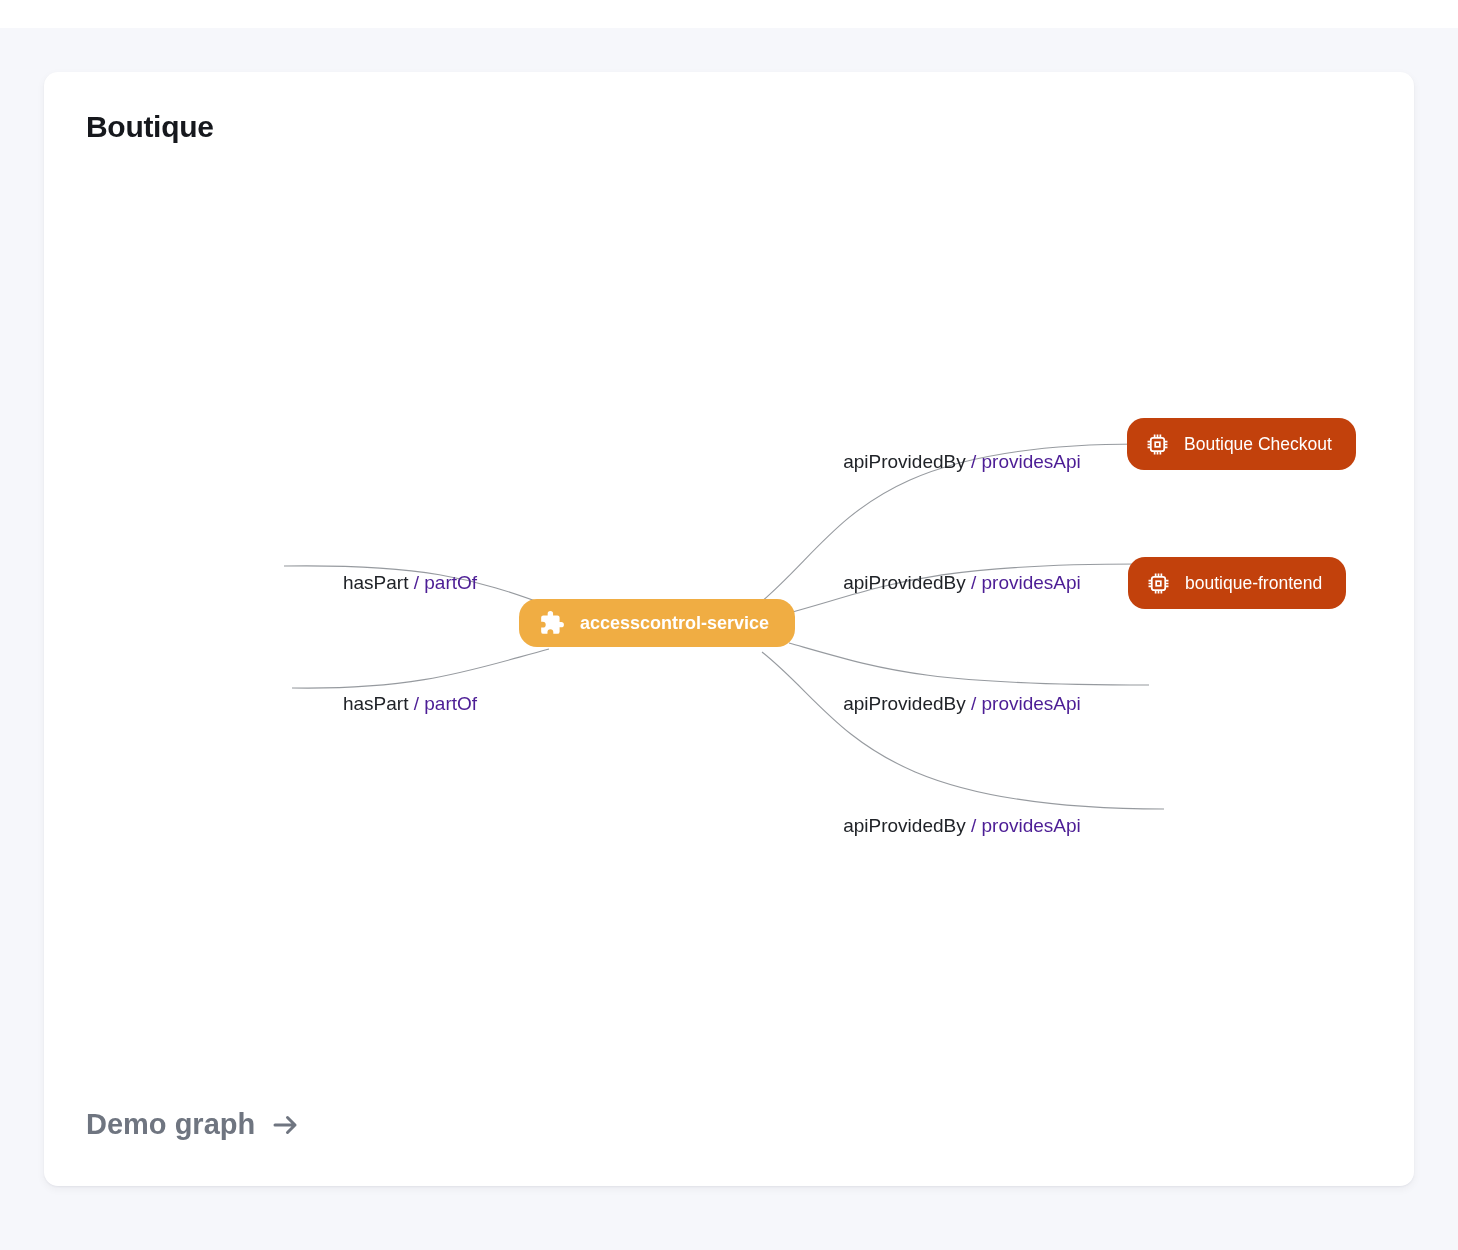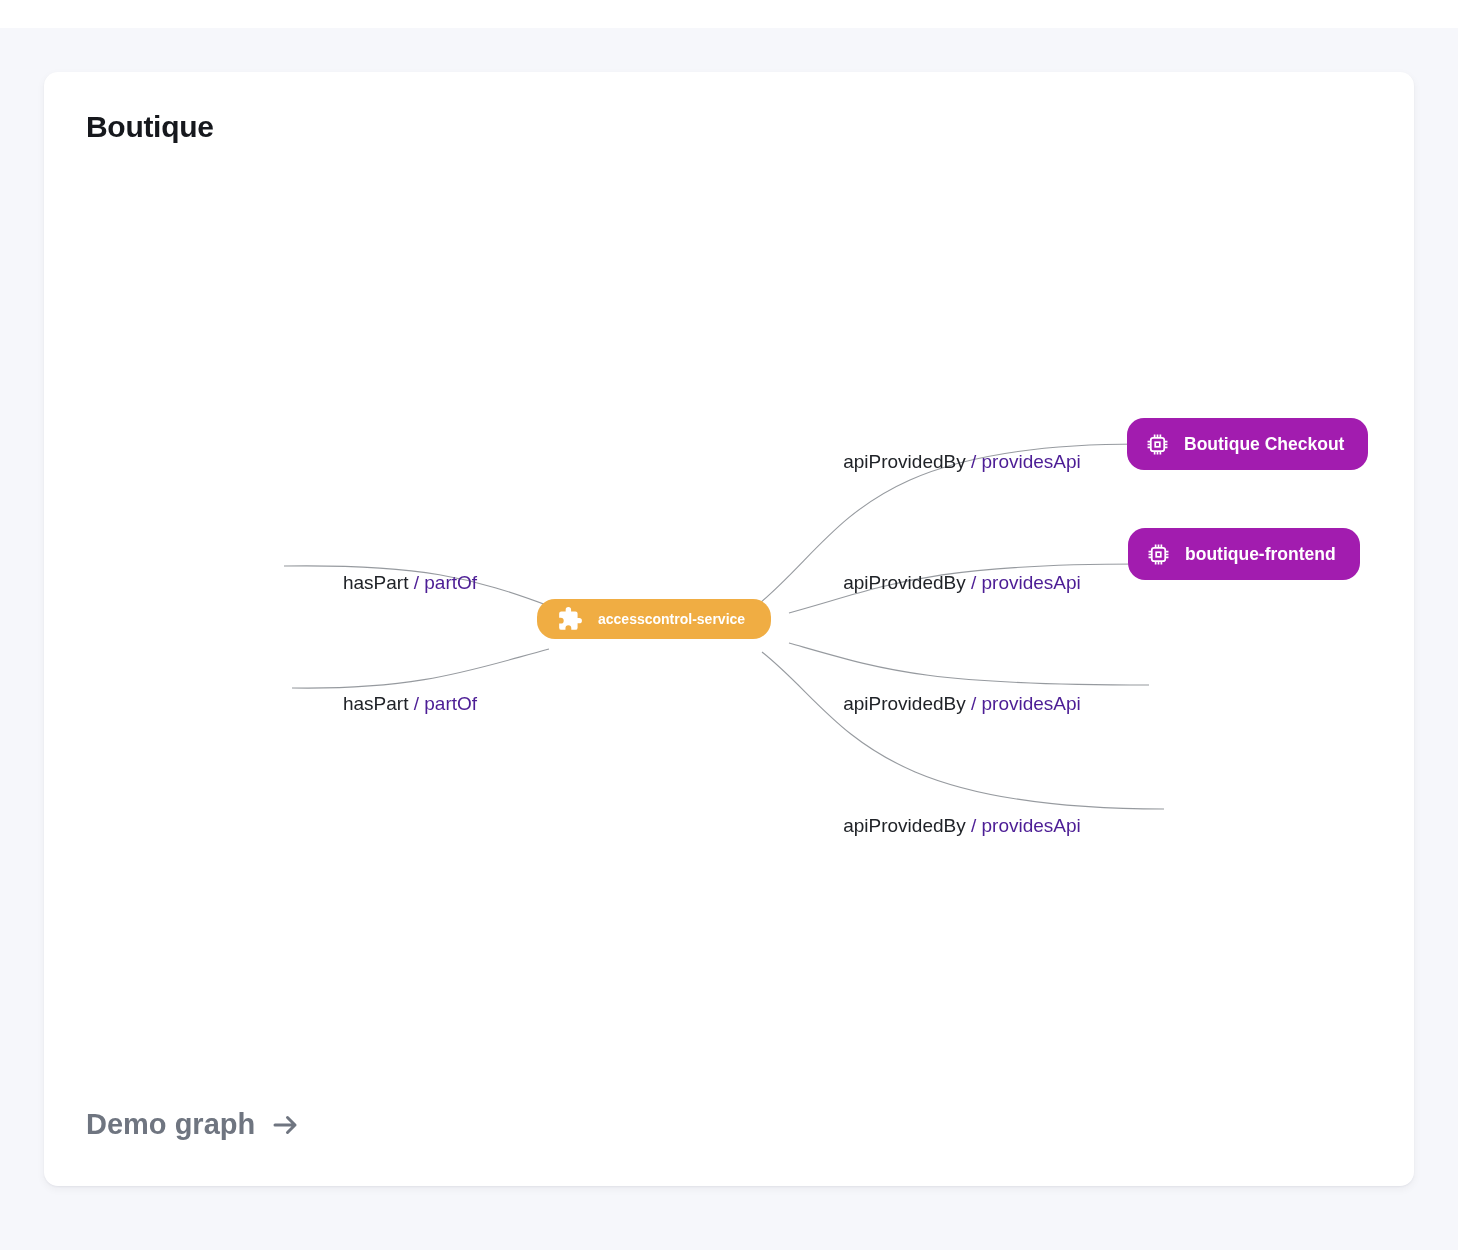--- a/index.html
+++ b/index.html
@@ -35,24 +35,24 @@
   .lbl-primary { color:#202328;text-align:center; }
   .lbl-secondary { color:#4c1d95; }
   .node {
     position:absolute; z-index:3;
     display:flex; align-items:center; gap:15px;
     height:52px; padding:0 24px 0 19px;
     border-radius:17px;
     color:#ffffff; font-size:17.5px; white-space:nowrap;
     cursor:pointer;
   }
-  .node-blue { background:#a21caf;font-weight:bold; }
+  .node-blue { background:#c2410c; }
   .node-orange {
-    background:#f0ad43; height:40px; font-size:14px; font-weight:700;
-    border-radius:18px; padding:0 26px 0 20px;margin-left:18px;
+    background:#f0ad43; height:48px; font-size:18px; font-weight:700;
+    border-radius:18px; padding:0 26px 0 20px;
   }
   .node .icon { display:flex; align-items:center; justify-content:center; }
   .view-graph {
     position:absolute; left:42px; top:1036px;
     display:flex; align-items:center; gap:13px;
     font-size:29px; font-weight:700; color:#6f7580;
     cursor:pointer; text-decoration:none; z-index:3;
   }
 </style>
 </head>
@@ -111,21 +111,21 @@
   <div class="node node-blue" style="left:1083px; top:346px">
     <span class="icon">
       <svg width="23" height="23" viewBox="0 0 24 24" stroke="#fff" stroke-width="1.8" fill="none">
         <rect x="5" y="5" width="14" height="14" rx="2.4"></rect>
         <rect x="9.6" y="9.6" width="4.8" height="4.8"></rect>
         <path d="M9 1.6v3.2 M12 1.6v3.2 M15 1.6v3.2 M9 19.2v3.2 M12 19.2v3.2 M15 19.2v3.2 M1.6 9h3.2 M1.6 12h3.2 M1.6 15h3.2 M19.2 9h3.2 M19.2 12h3.2 M19.2 15h3.2"></path>
       </svg>
     </span>
     <span>Boutique Checkout</span>
   </div>
-  <div class="node node-blue" style="left:1084px; top:456px">
+  <div class="node node-blue" style="left:1084px; top:485px">
     <span class="icon">
       <svg width="23" height="23" viewBox="0 0 24 24" stroke="#fff" stroke-width="1.8" fill="none">
         <rect x="5" y="5" width="14" height="14" rx="2.4"></rect>
         <rect x="9.6" y="9.6" width="4.8" height="4.8"></rect>
         <path d="M9 1.6v3.2 M12 1.6v3.2 M15 1.6v3.2 M9 19.2v3.2 M12 19.2v3.2 M15 19.2v3.2 M1.6 9h3.2 M1.6 12h3.2 M1.6 15h3.2 M19.2 9h3.2 M19.2 12h3.2 M19.2 15h3.2"></path>
       </svg>
     </span>
     <span>boutique-frontend</span>
   </div>
 

